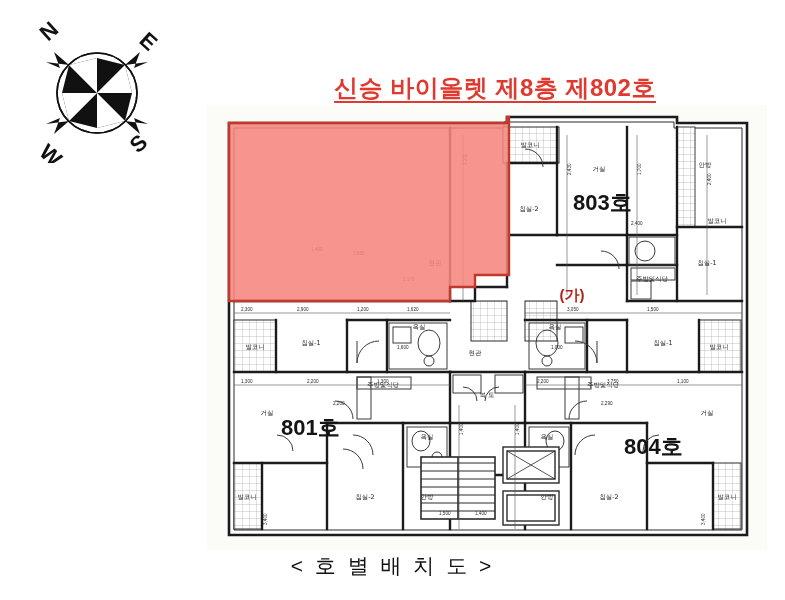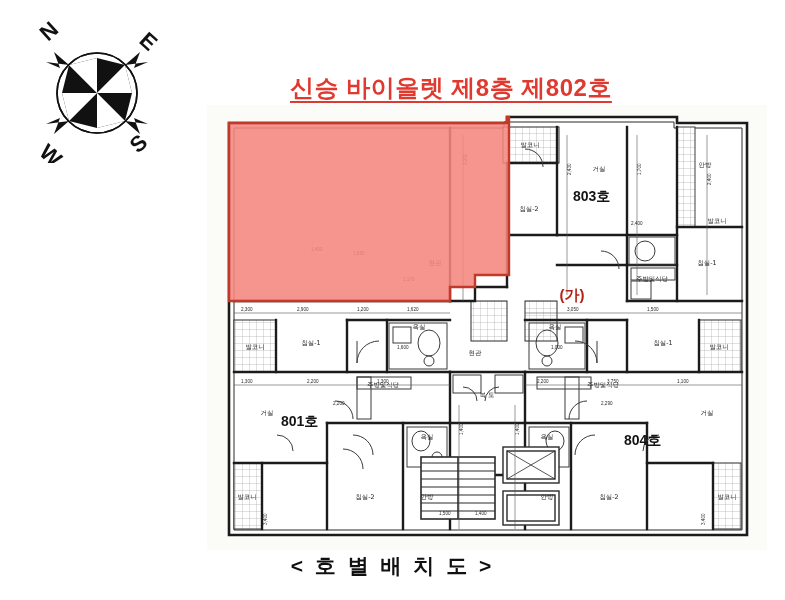--- a/index.html
+++ b/index.html
@@ -11,47 +11,48 @@
   }
   #stage{position:absolute;left:0;top:0;width:785px;height:600px;}
 
   
   .compass{position:absolute;left:22px;top:18px;width:150px;height:145px;}
   .compass svg{display:block;}
 
   
   .doc-title{
     position:absolute;left:290px;top:72px;width:410px;
+    text-align:center;
     font-size:24px;font-weight:bold;letter-spacing:.5px;
     color:#e03a30;
     text-decoration:underline;
     text-underline-offset:5px;
     text-decoration-thickness:2px;
     white-space:nowrap;
   }
 
   
   .doc-caption{
     position:absolute;left:0;top:552px;width:785px;
-    text-align:center;font-size:21px;font-weight:bold;color:#101010;
+    text-align:center;font-size:21px;font-weight:normal;color:#101010;
     letter-spacing:3px;
   }
 
   
   .plan{position:absolute;left:207px;top:105px;width:560px;height:445px;}
   .plan svg{display:block;}
 
   
   .hl-label{
     position:absolute;left:300px;top:180px;width:130px;
     text-align:center;color:#b32017;font-weight:bold;
     font-size:15px;line-height:19px;text-shadow:0 0 1px rgba(255,255,255,.3);
   }
   .unit-tag{
-    position:absolute;font-size:14px;font-weight:bold;color:#141414;
+    position:absolute;font-size:22px;font-weight:bold;color:#141414;
     letter-spacing:0px;white-space:nowrap;
   }
   #tag-803{left:573px;top:188px;}
   #tag-801{left:281px;top:413px;text-align:center;}
   #tag-804{left:624px;top:432px;}
 </style>
 </head>
 <body>
 
 <div id="stage">

